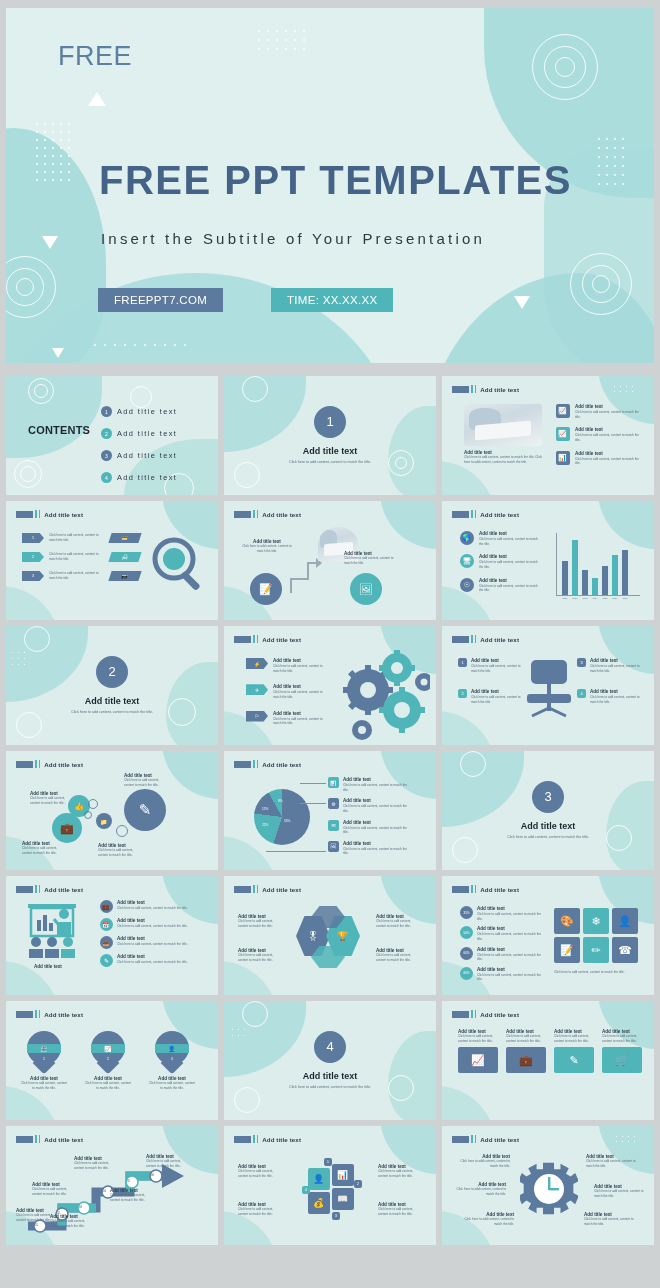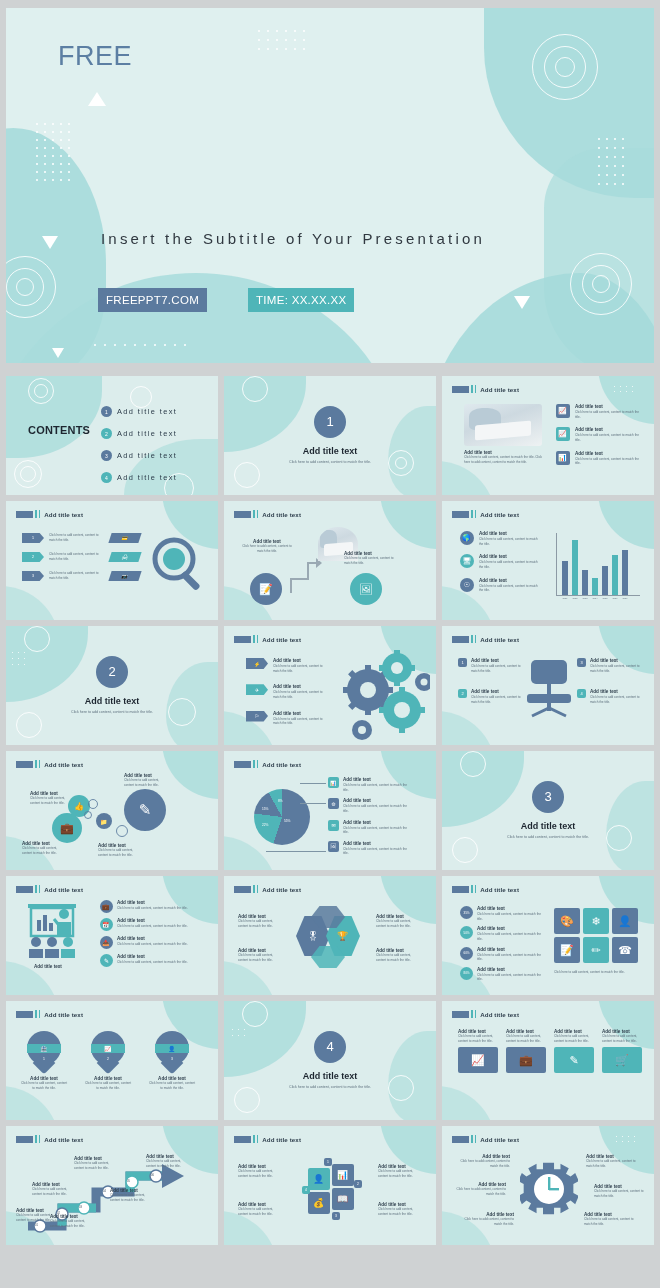--- a/index.html
+++ b/index.html
@@ -69,24 +69,24 @@
     position: absolute; left: 93px; top: 150px;
     font-size: 40px; font-weight: bold; color: #456386;
     letter-spacing: 1.5px;
   }
   .hero-sub {
     position: absolute; left: 95px; top: 222px;
     font-size: 15px; color: #303840; letter-spacing: 3.2px;
   }
   .badge {
     position: absolute; color: #fff; font-size: 11.5px;
-    padding: 6px 8px; letter-spacing: .3px;
+    padding: 6px 16px; letter-spacing: .3px;
   }
   .badge-site { left: 92px; top: 280px; background: #5b7a9e; }
-  .badge-time { left: 242px; top: 280px; background: #4fb5b8; }
+  .badge-time { left: 265px; top: 280px; background: #4fb5b8; }
 
   
   .grid {
     position: absolute; left: 6px; top: 376px;
     width: 648px;
     display: grid;
     grid-template-columns: repeat(3, 212px);
     grid-auto-rows: 119px;
     gap: 6px 6px;
   }
@@ -304,20 +304,21 @@
           <i style="left:24px;top:36px"></i>
         <i style="left:0;top:45px"></i>
           <i style="left:8px;top:45px"></i>
           <i style="left:16px;top:45px"></i>
           <i style="left:24px;top:45px"></i>
       </div>
     </div>
 
     <div class="hero-content">
       <div class="logo">FREE</div>
+      <div class="hero-title">FREE PPT TEMPLATES</div>
       <div class="hero-sub">Insert the Subtitle of Your Presentation</div>
       <div class="badge badge-site">FREEPPT7.COM</div>
       <div class="badge badge-time">TIME: XX.XX.XX</div>
     </div>
   </div>
 
   <div class="grid">
 
     <div class="slide">
       <div class="sl-bg">

